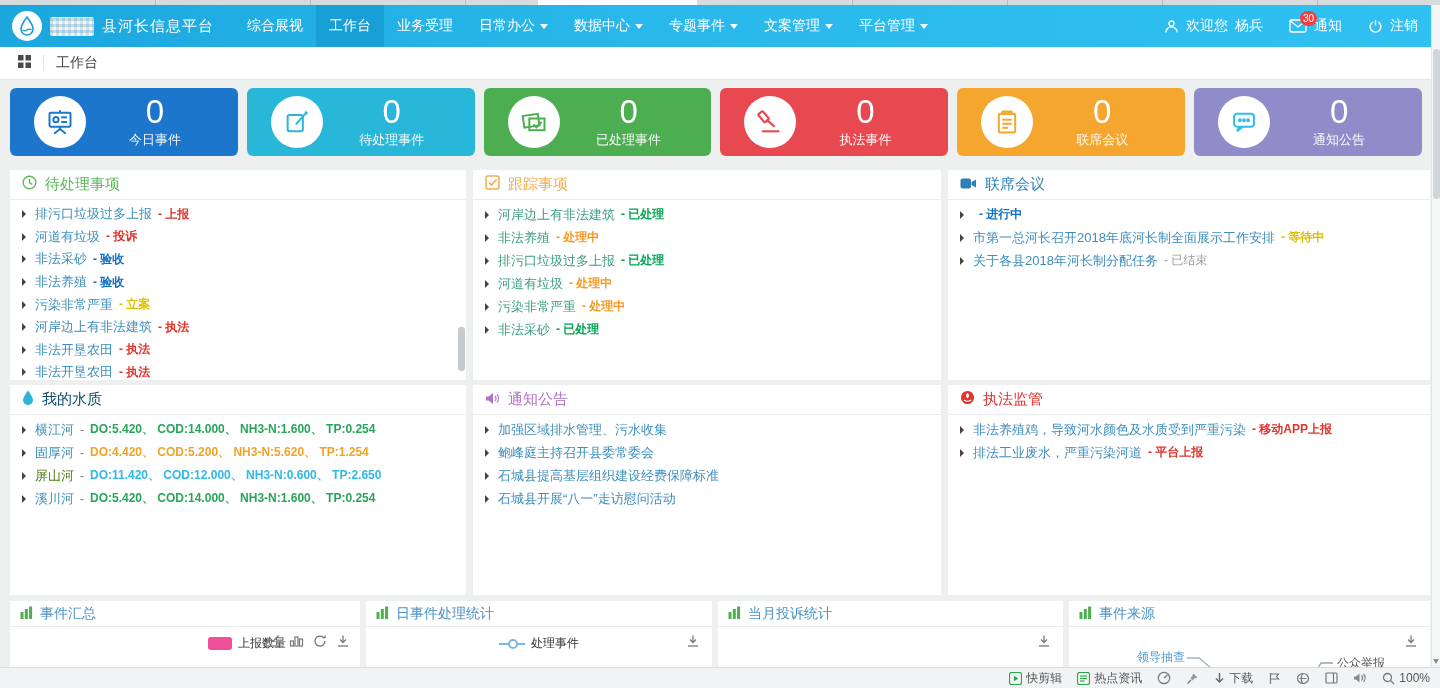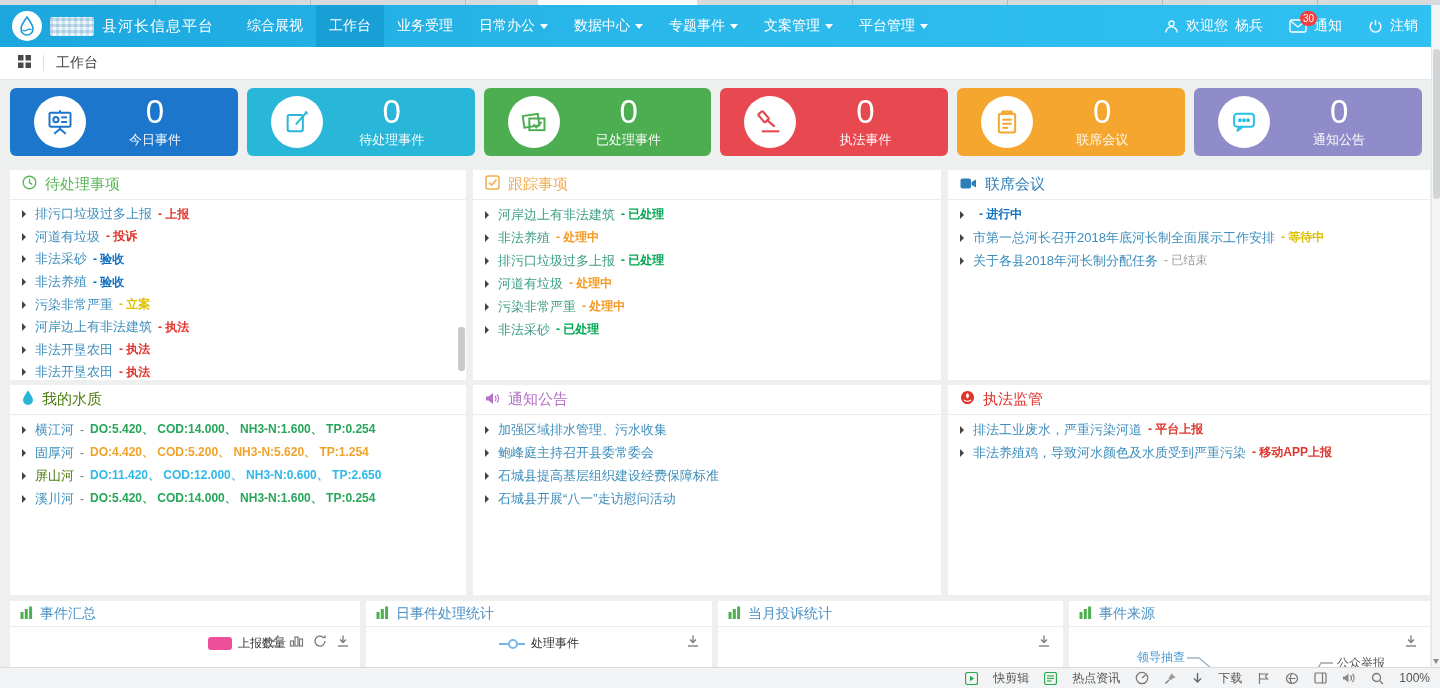--- a/index.html
+++ b/index.html
@@ -74,21 +74,21 @@
   .line-marker { position:relative; width:26px; height:2px; background:currentColor; }
   .line-marker::after { content:""; position:absolute; left:9px; top:-4px; width:6px; height:6px; border:2px solid currentColor; border-radius:50%; background:#fff; }
   .toolbox { position:absolute; top:7px; right:10px; display:flex; gap:9px; }
   .toolbox svg, .dl svg { display:block; cursor:pointer; }
   .dl { position:absolute; top:7px; right:12px; }
   .pie-label { position:absolute; font-size:12px; white-space:nowrap; }
   .lead-line { position:absolute; height:1.5px; }
 
   
   .taskbar { position:absolute; left:0; right:0; bottom:0; height:21px; background:#f2f3f4; border-top:1px solid #d9dadb; display:flex; align-items:center; justify-content:flex-end; gap:15px; padding-right:10px; font-size:12px; color:#555; z-index:60; }
-  .tb-item { display:flex; align-items:center; gap:15px; cursor:pointer; white-space:nowrap; }
+  .tb-item { display:flex; align-items:center; gap:4px; cursor:pointer; white-space:nowrap; }
   .tb-icon { display:flex; }
 
   
   .page-scrollbar { position:absolute; top:5px; right:0; bottom:21px; width:9px; background:#f4f5f6; border-left:1px solid #e4e5e6; z-index:55; }
   .page-scrollbar .thumb { position:absolute; top:44px; left:1px; width:7px; height:150px; background:#d2d5d8; border-radius:3px; cursor:pointer; }
   .page-scrollbar .down { position:absolute; bottom:3px; left:1px; width:0; height:0; border-left:3.5px solid transparent; border-right:3.5px solid transparent; border-top:5px solid #8a8d90; cursor:pointer; }
 </style>
 </head>
 <body>
 
@@ -416,21 +416,21 @@
             </li>
         </ul>
       </div>
     </div>
 
     <div class="panel">
       <div class="panel-head">
         <span><svg width="12" height="15" viewBox="0 0 12 15">
               <path d="M6 0.5 C6 0.5 1 7 1 10 a5 5 0 0 0 10 0 C11 7 6 0.5 6 0.5 Z" fill="#29b6d6"></path>
             </svg></span>
-        <span class="panel-title" style="color: #4d7c0f; text-align: center;">我的水质</span>
+        <span class="panel-title" style="color: #0c4a6e; text-align: center;">我的水质</span>
       </div>
       <div class="panel-body">
         <ul class="plist">
           <li style="height:23px">
               <span class="tri"></span>
               <span style="color: rgb(60, 141, 188);">横江河</span>
               <span class="dash">-</span>
               <span class="metrics" style="color: rgb(39, 166, 90);">DO:5.420、 COD:14.000、 NH3-N:1.600、 TP:0.254</span>
             </li>
           <li style="height:23px">
@@ -490,27 +490,27 @@
         <span><svg width="15" height="15" viewBox="0 0 15 15">
               <path d="M7.5 1 a6.5 6.5 0 1 0 0.01 0 Z M7.5 3 c1.8 1.6 2.2 3.4 0 5.4 c-2.2-2-1.8-3.8 0-5.4 Z" fill="#e0342c" fill-rule="evenodd"></path>
               <path d="M4 10 q3.5 2.6 7 0" fill="none" stroke="#fff" stroke-width="1.2"></path>
             </svg></span>
         <span class="panel-title" style="color: rgb(224, 52, 44);">执法监管</span>
       </div>
       <div class="panel-body">
         <ul class="plist">
           <li style="height:23px">
               <span class="tri"></span>
+              <span style="color: rgb(60, 141, 188);">非法养殖鸡，导致河水颜色及水质受到严重污染</span>
+              <span class="status" style="color: rgb(224, 52, 44);">- 移动APP上报</span>
+            </li>
+          <li style="height:23px">
+              <span class="tri"></span>
               <span style="color: rgb(60, 141, 188);">排法工业废水，严重污染河道</span>
               <span class="status" style="color: rgb(224, 52, 44);">- 平台上报</span>
-            </li>
-          <li style="height:23px">
-              <span class="tri"></span>
-              <span style="color: rgb(60, 141, 188);">非法养殖鸡，导致河水颜色及水质受到严重污染</span>
-              <span class="status" style="color: rgb(224, 52, 44);">- 移动APP上报</span>
             </li>
         </ul>
       </div>
     </div>
   </div>
 
   <div class="charts">
 
     <div class="chart-panel">
       <div class="chart-head">

